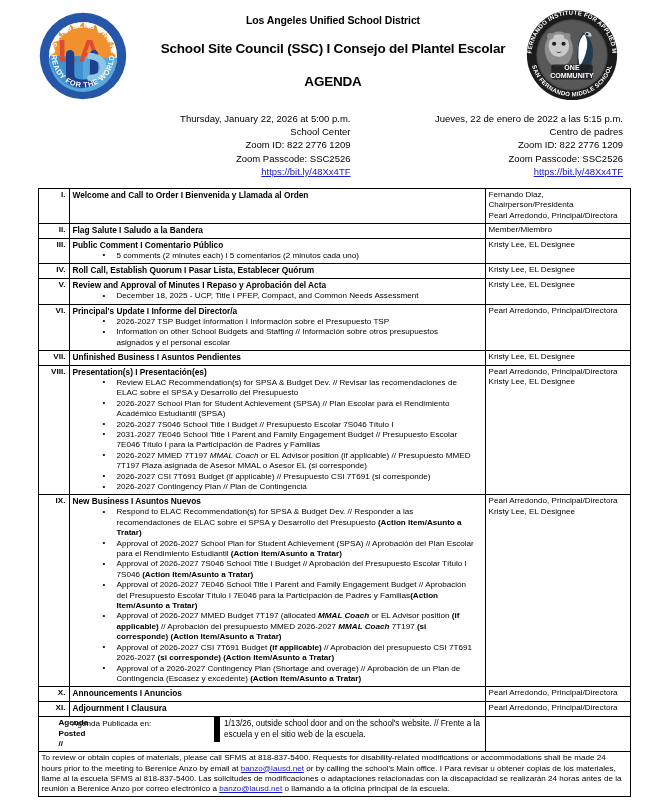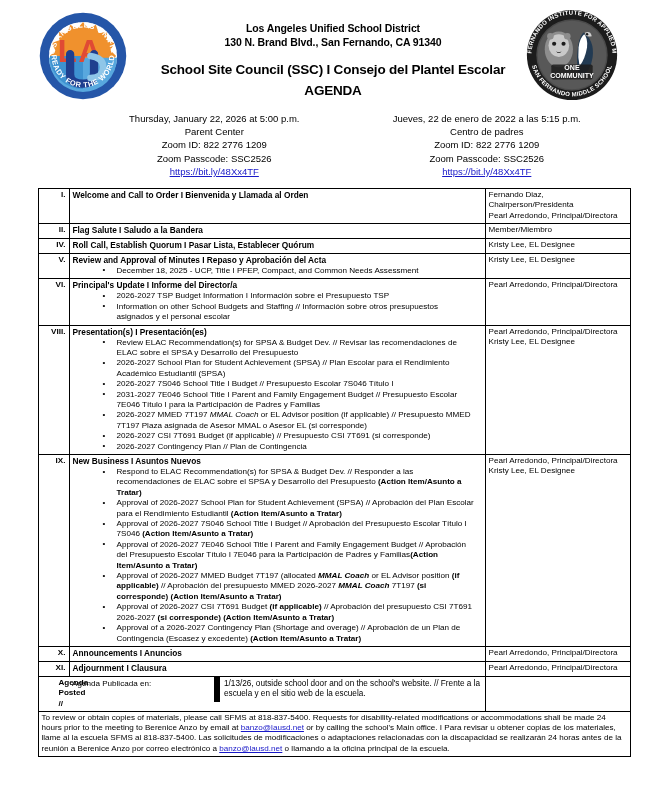--- a/index.html
+++ b/index.html
@@ -37,21 +37,21 @@
   .logo-sfms {
     position: absolute;
     left: 524px;
     top: 8px;
     width: 96px;
     height: 94px;
   }
   .header-text {
     position: absolute;
     left: 133px;
-    top: 22px;
+    top: 14px;
     width: 400px;
     text-align: center;
   }
   .district-line {
     font-size: 10.5px;
     font-weight: bold;
     line-height: 13.5px;
     letter-spacing: -0.1px;
   }
   .meeting-title {
@@ -63,21 +63,21 @@
   }
 
   
   .meetinfo {
     display: flex;
     margin-top: 4px;
     padding: 0 44px 0 78px;
   }
   .meetinfo .col {
     flex: 1;
-    text-align: center;
+    text-align: right;
     font-size: 9.5px;
     line-height: 13.2px;
   }
   .meetinfo a {
     color: #1818c8;
     text-decoration: underline;
   }
 
   
   .agenda-wrap {
@@ -212,30 +212,29 @@
       <text font-family="'Liberation Sans',sans-serif" font-size="6.4" font-weight="bold" fill="#ffffff" letter-spacing="0.3">
         <textPath href="#sfmsTop" startOffset="50%" text-anchor="middle">SAN FERNANDO INSTITUTE FOR APPLIED MEDIA</textPath>
       </text>
       <text font-family="'Liberation Sans',sans-serif" font-size="6.4" font-weight="bold" fill="#ffffff" letter-spacing="0.3">
         <textPath href="#sfmsBot" startOffset="50%" text-anchor="middle">SAN FERNANDO MIDDLE SCHOOL</textPath>
       </text>
     </svg>
 
     <div class="header-text">
       <div class="district-line">Los Angeles Unified School District</div>
-      <div class="district-line">130 N. Brand Blvd., San Fernando, CA 91340</div>
       <div class="meeting-title">School Site Council (SSC) I Consejo del Plantel Escolar</div>
-      <div class="meeting-title" style="margin-top:4px">AGENDA</div>
+      <div class="meeting-title" style="margin-top:16px">AGENDA</div>
     </div>
   </div>
 
   <div class="meetinfo">
     <div class="col">
       <div>Thursday, January 22, 2026 at 5:00 p.m.</div>
-      <div>Parent Center</div>
+      <div>School Center</div>
       <div>Zoom ID: 822 2776 1209</div>
       <div>Zoom Passcode: SSC2526</div>
       <div><a href="#">https://bit.ly/48Xx4TF</a></div>
     </div>
     <div class="col">
       <div>Jueves, 22 de enero de 2022 a las 5:15 p.m.</div>
       <div>Centro de padres</div>
       <div>Zoom ID: 822 2776 1209</div>
       <div>Zoom Passcode: SSC2526</div>
       <div><a href="#">https://bit.ly/48Xx4TF</a></div>
@@ -265,20 +264,32 @@
       <tr>
         <td class="num">II.</td>
         <td class="item">
           <div class="item-title">Flag Salute I Saludo a la Bandera</div>
         </td>
         <td class="who">
           <div>Member/Miembro</div>
         </td>
       </tr>
 
+      <tr>
+        <td class="num">III.</td>
+        <td class="item">
+          <div class="item-title">Public Comment I Comentario Público</div>
+          <ul class="blist">
+            <li>5 comments (2 minutes each) I 5 comentarios (2 minutos cada uno)</li>
+          </ul>
+        </td>
+        <td class="who">
+          <div>Kristy Lee, EL Designee</div>
+        </td>
+      </tr>
 
       <tr>
         <td class="num">IV.</td>
         <td class="item">
           <div class="item-title">Roll Call, Establish Quorum I Pasar Lista, Establecer Quórum</div>
         </td>
         <td class="who">
           <div>Kristy Lee, EL Designee</div>
         </td>
       </tr>
@@ -303,20 +314,29 @@
           <ul class="blist">
             <li>2026-2027 TSP Budget Information I Información sobre el Presupuesto TSP</li>
             <li>Information on other School Budgets and Staffing // Información sobre otros presupuestos asignados y el personal escolar</li>
           </ul>
         </td>
         <td class="who">
           <div>Pearl Arredondo, Principal/Directora</div>
         </td>
       </tr>
 
+      <tr>
+        <td class="num">VII.</td>
+        <td class="item">
+          <div class="item-title">Unfinished Business I Asuntos Pendientes</div>
+        </td>
+        <td class="who">
+          <div>Kristy Lee, EL Designee</div>
+        </td>
+      </tr>
 
       <tr>
         <td class="num">VIII.</td>
         <td class="item">
           <div class="item-title">Presentation(s) I Presentación(es)</div>
           <ul class="blist">
             <li>Review ELAC Recommendation(s) for SPSA &amp; Budget Dev. // Revisar las recomendaciones de ELAC sobre el SPSA y Desarrollo del Presupuesto</li>
             <li>2026-2027 School Plan for Student Achievement (SPSA) // Plan Escolar para el Rendimiento Académico Estudiantil (SPSA)</li>
             <li>2026-2027 7S046 School Title I Budget // Presupuesto Escolar 7S046 Título I</li>
             <li>2031-2027 7E046 School Title I Parent and Family Engagement Budget // Presupuesto Escolar 7E046 Título I para la Participación de Padres y Familias</li>

